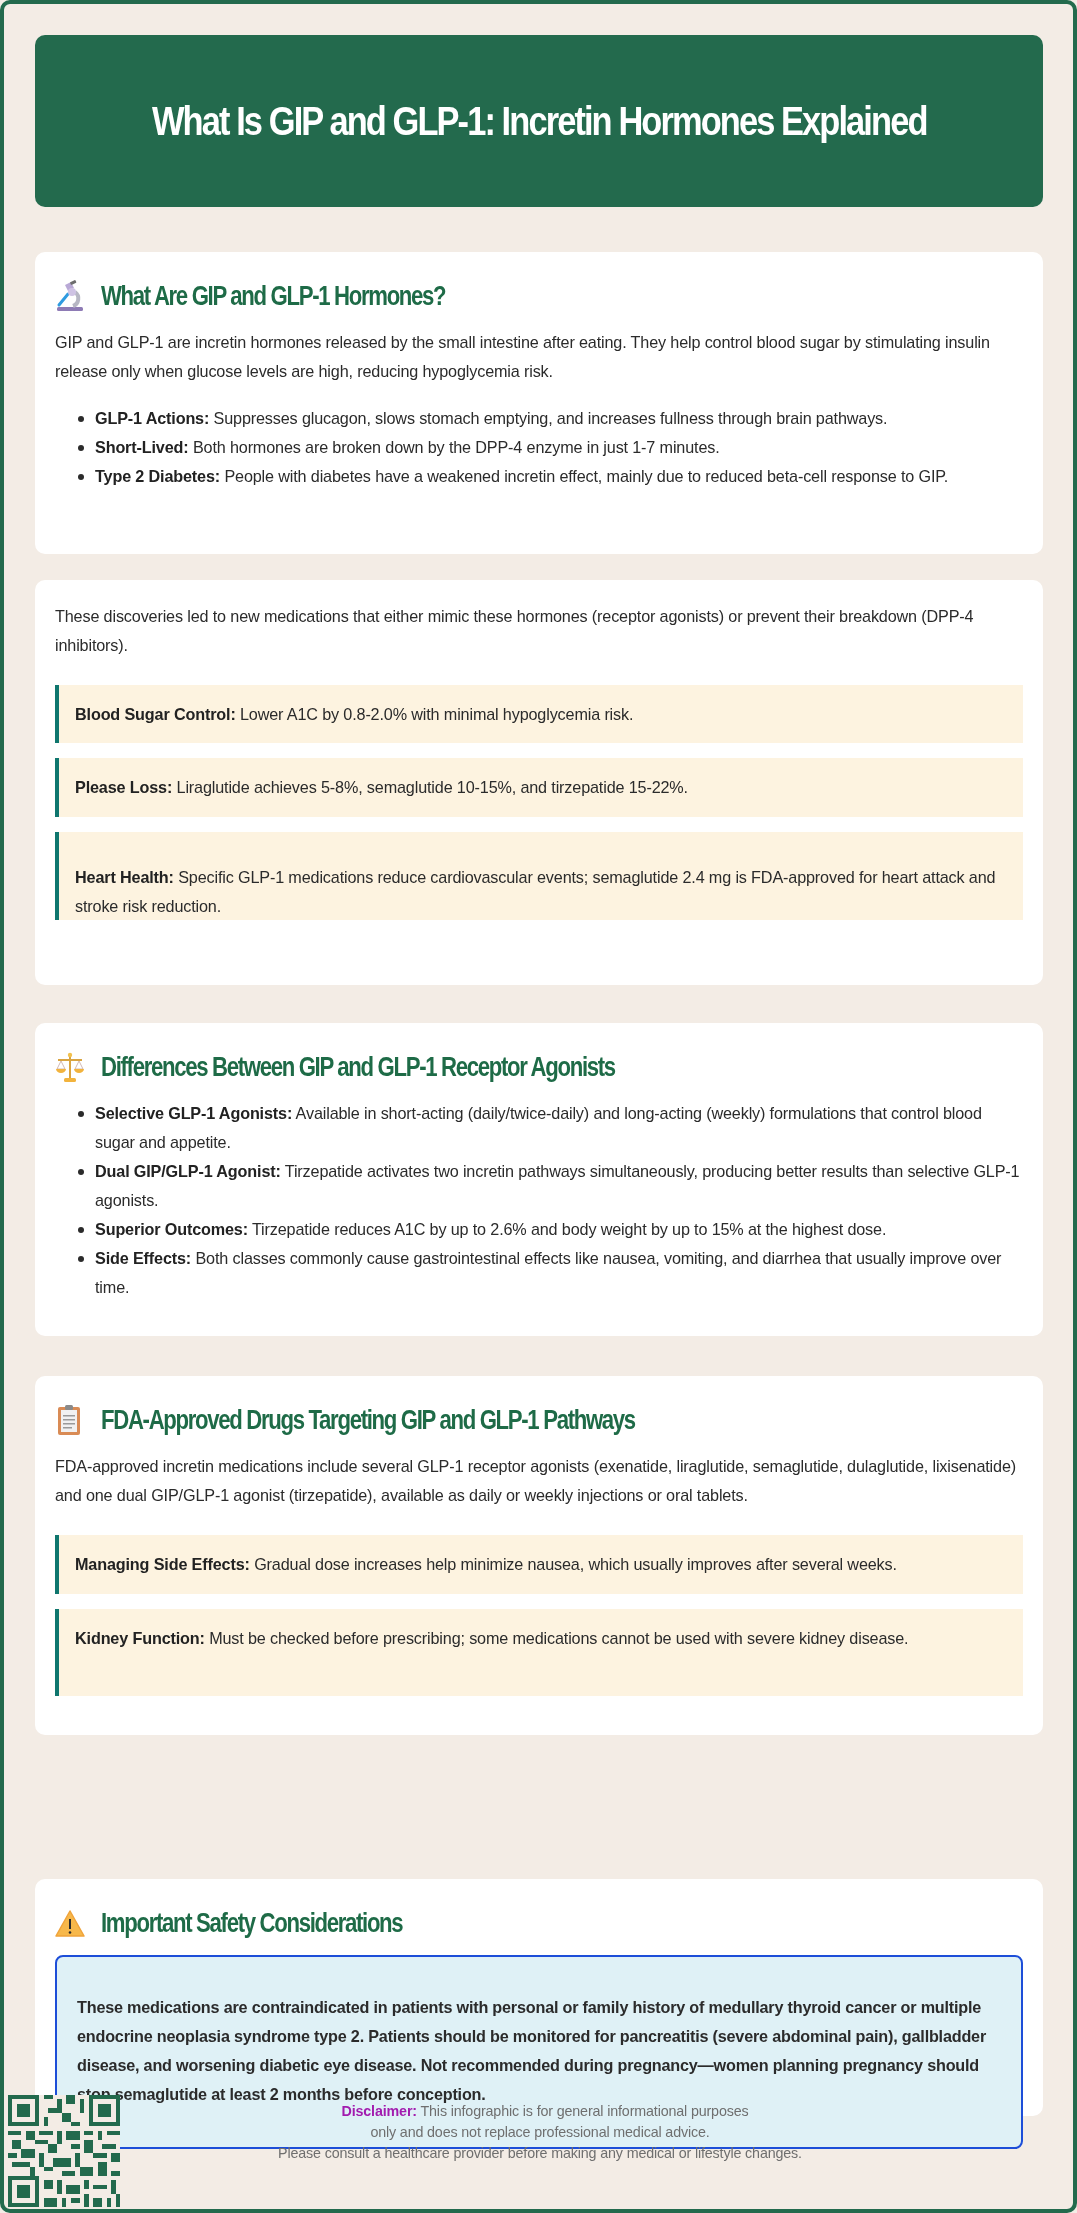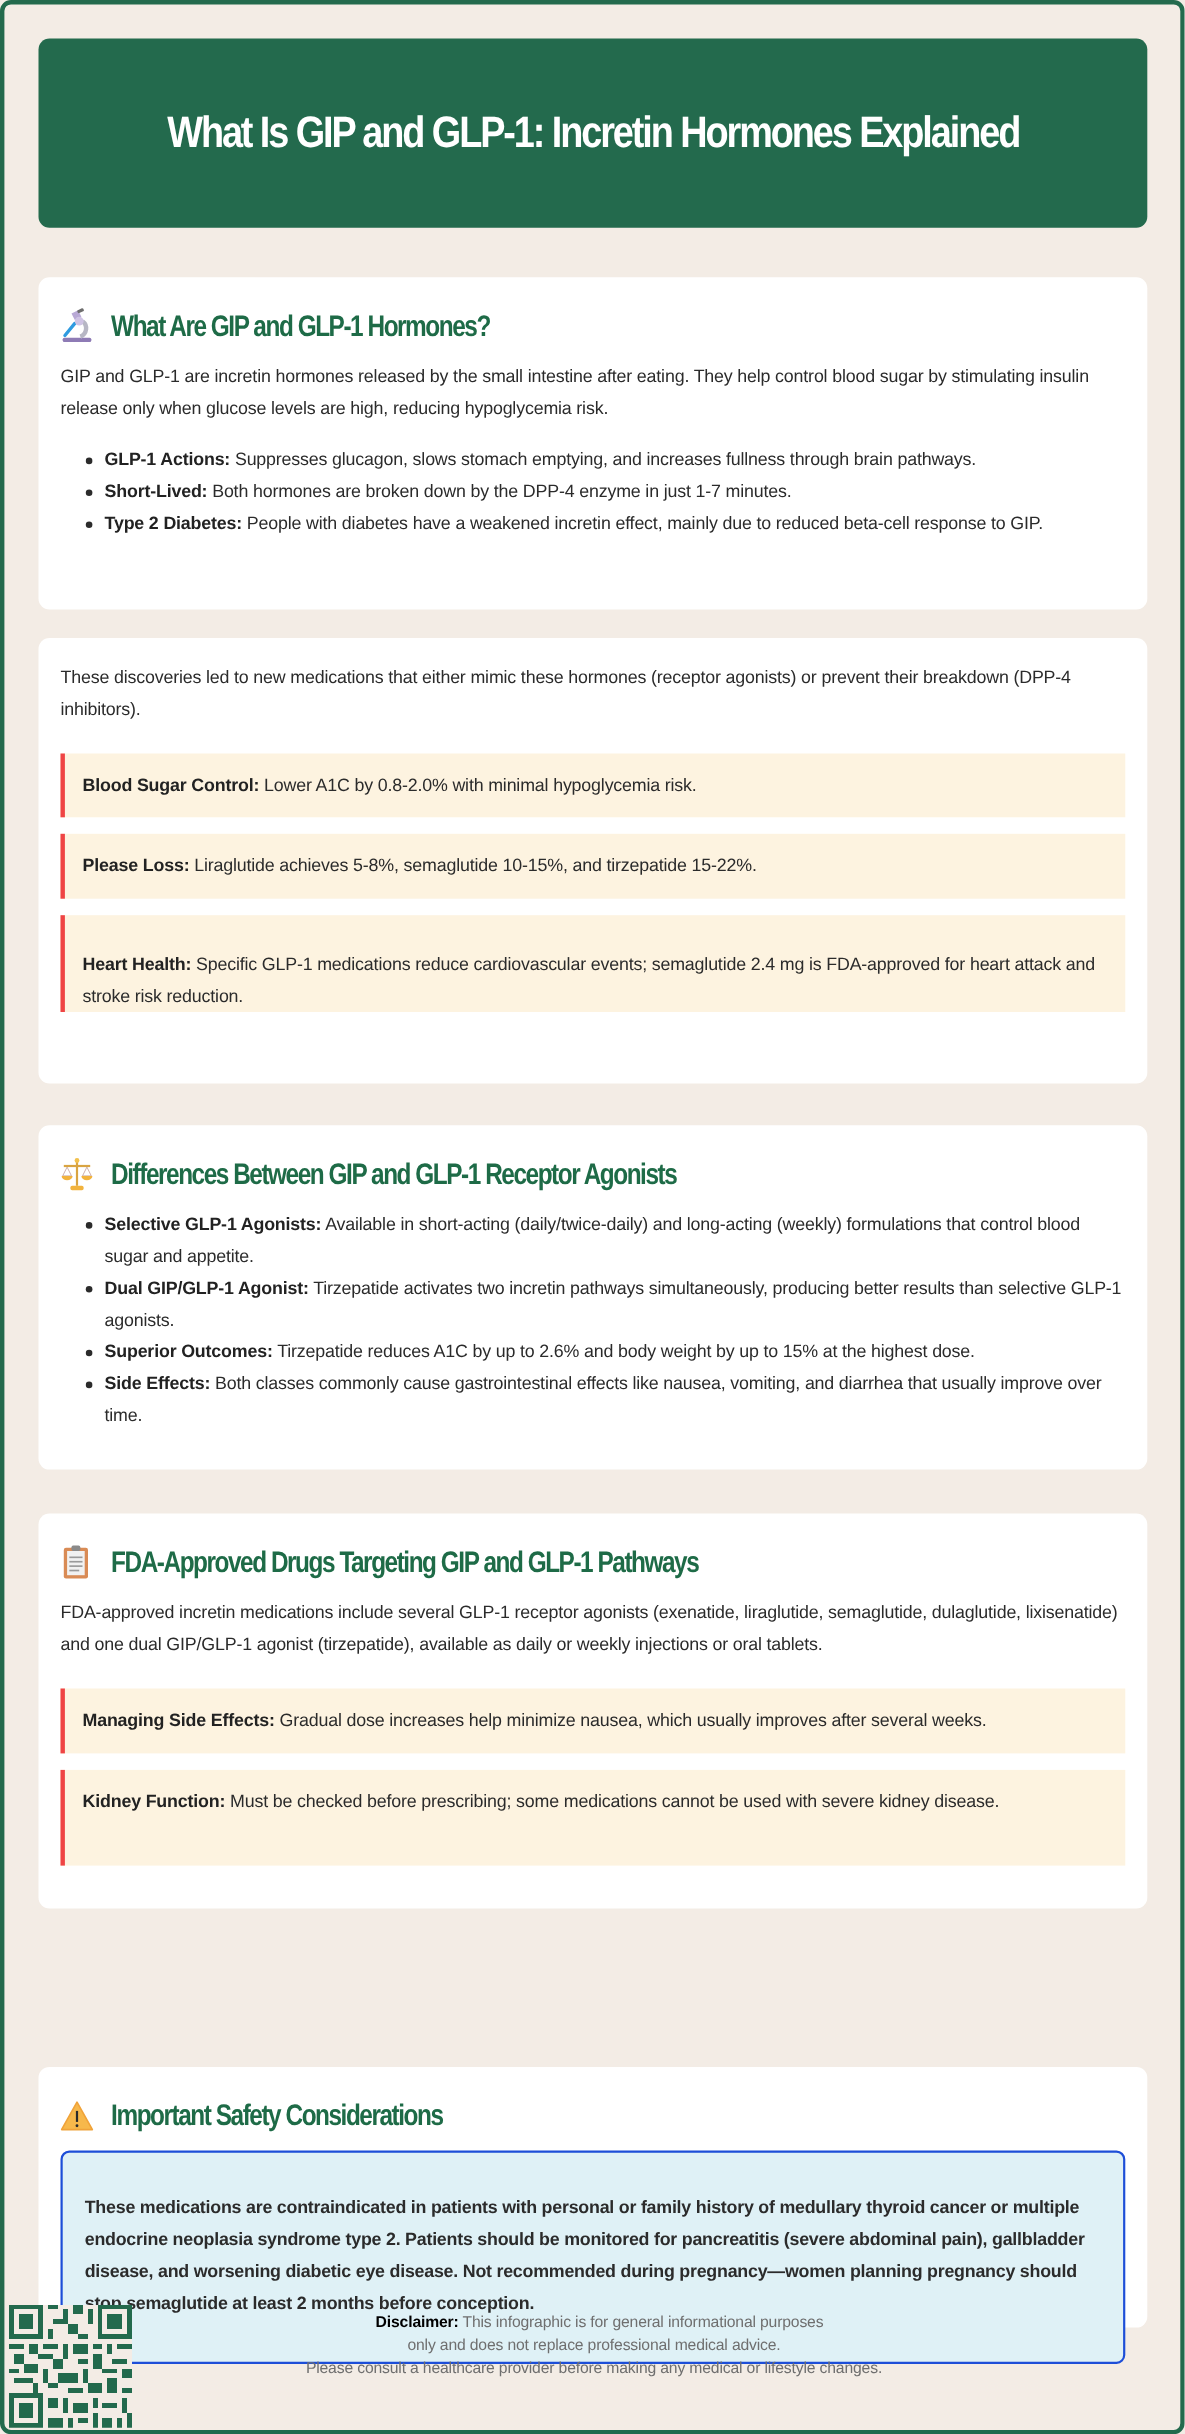--- a/index.html
+++ b/index.html
@@ -57,21 +57,21 @@
   ul.bullets li {
     position: relative; padding-left: 20px;
     font-size: 16.2px; line-height: 29px; letter-spacing: -0.15px;
   }
   ul.bullets li::before {
     content: ""; position: absolute; left: 3px; top: 12px;
     width: 6px; height: 6px; border-radius: 50%; background: #2b2b2b;
   }
   b { font-weight: bold; color: #222; }
   .hl {
-    background: #fdf3e0; border-left: 4px solid #ef4444;
+    background: #fdf3e0; border-left: 4px solid #0f766e;
     padding: 14px 18px 14px 16px;
     font-size: 16.2px; line-height: 29px; letter-spacing: -0.15px;
     margin-top: 15px;
   }
   .safety {
     margin-top: 8px;
     background: #dff1f6; border: 2px solid #1d4ed8; border-radius: 8px;
     padding: 36px 20px 36px 20px;
     font-size: 16.2px; line-height: 29px; font-weight: bold; color: #2b2b2b;
     letter-spacing: -0.2px;
@@ -81,21 +81,21 @@
     position: absolute; left: 0; top: 2085px; width: 1077px; height: 120px;
   }
   .qr {
     position: absolute; left: 8px; top: 10px; width: 112px; height: 112px;
   }
   .disclaimer {
     position: absolute; left: 230px; top: 16px; width: 620px;
     text-align: center; color: #6f6f6f; font-size: 14.3px; line-height: 21px;
     letter-spacing: -0.15px;
   }
-  .disclaimer b { color: #000000; margin-left: 10px; }
+  .disclaimer b { color: #a21caf; margin-left: 10px; }
 </style>
 </head>
 <body>
 
 <div class="frame"></div>
 
 <header class="header">
   <h1>What Is GIP and GLP-1: Incretin Hormones Explained</h1>
 </header>
 

